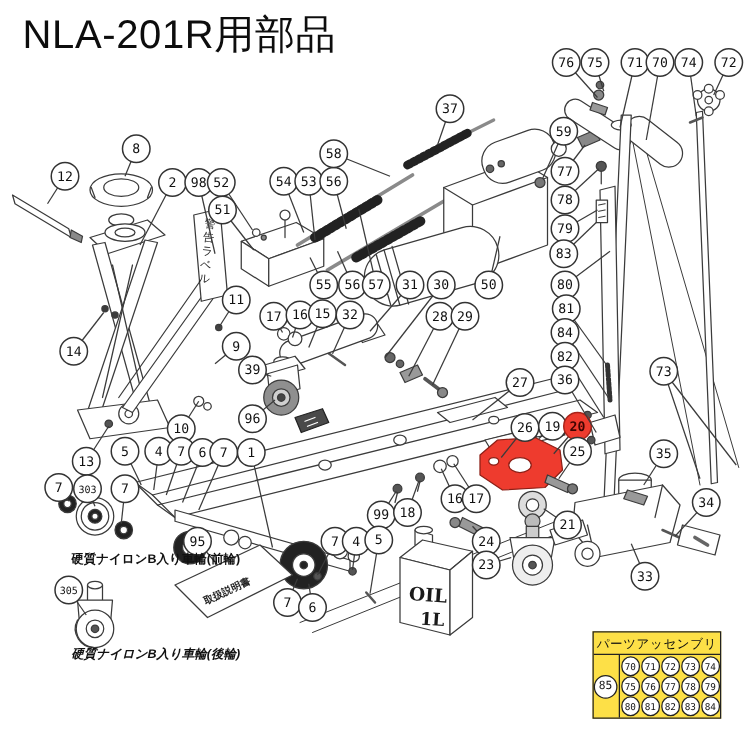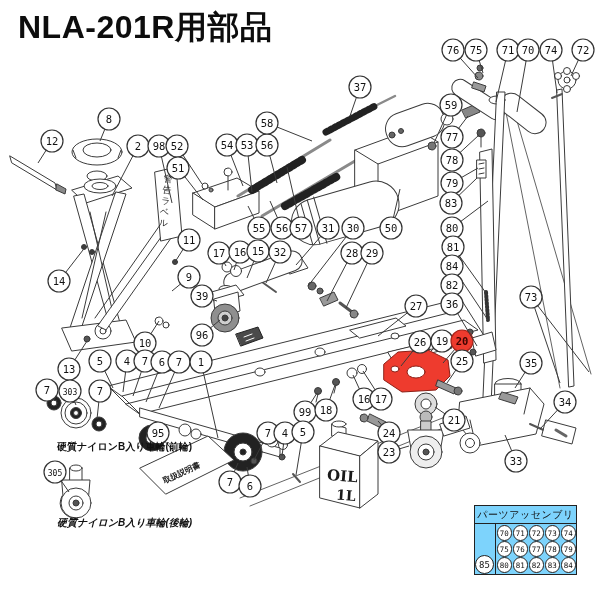--- a/index.html
+++ b/index.html
@@ -1,30 +1,30 @@
 <!DOCTYPE html>
 <html><head>
 <meta charset="utf-8">
 <style>
   html,body{margin:0;padding:0;background:#fff;}
   .stage{position:relative;width:600px;height:600px;background:#ffffff;overflow:hidden;
          font-family:"Liberation Sans",sans-serif;}
-  .page-title{position:absolute;left:18px;top:6px;margin:0;font-size:32px;font-weight:700;
+  .page-title{position:absolute;left:18px;top:6px;margin:0;font-size:32px;font-weight:400;
               color:#0d0d0d;letter-spacing:0.5px;font-family:"Liberation Sans",sans-serif;}
   svg.artboard{position:absolute;left:0;top:0;}
   .caption{position:absolute;font-size:10px;font-weight:700;color:#111;white-space:nowrap;
            letter-spacing:0px;margin-left:33px;}
   .caption-front{left:24px;top:440px;}
   .caption-rear{left:24px;top:516px;font-style:italic;}
   .pa-table{position:absolute;left:474px;top:505px;width:103px;border:1.6px solid #222;
-            background:#7dd3fc;box-sizing:border-box;}
+            background:#fde047;box-sizing:border-box;}
   .pa-title{border-bottom:1.6px solid #222;font-size:10px;font-weight:400;text-align:center;
             padding:2px 0 1px 0;letter-spacing:0.5px;color:#111;white-space:nowrap;}
   .pa-body{display:flex;}
-  .pa-group{width:21px;border-right:1.6px solid #222;display:flex;align-items:flex-end;
+  .pa-group{width:21px;border-right:1.6px solid #222;display:flex;align-items:center;
             justify-content:center;}
   .pa-rows{flex:1;padding:1px 0 1px 1px;}
   .pa-row{display:flex;height:16px;align-items:center;}
   .tb-balloon{width:13.5px;height:13.5px;border:1px solid #222;border-radius:50%;
               display:inline-flex;align-items:center;justify-content:center;font-size:7.5px;
               color:#111;background:#fff;flex:0 0 auto;margin-right:0.5px;
               font-family:"DejaVu Sans Mono",monospace;}
   .tb-balloon.group{width:17px;height:17px;font-size:9px;}
 </style>
 </head>

